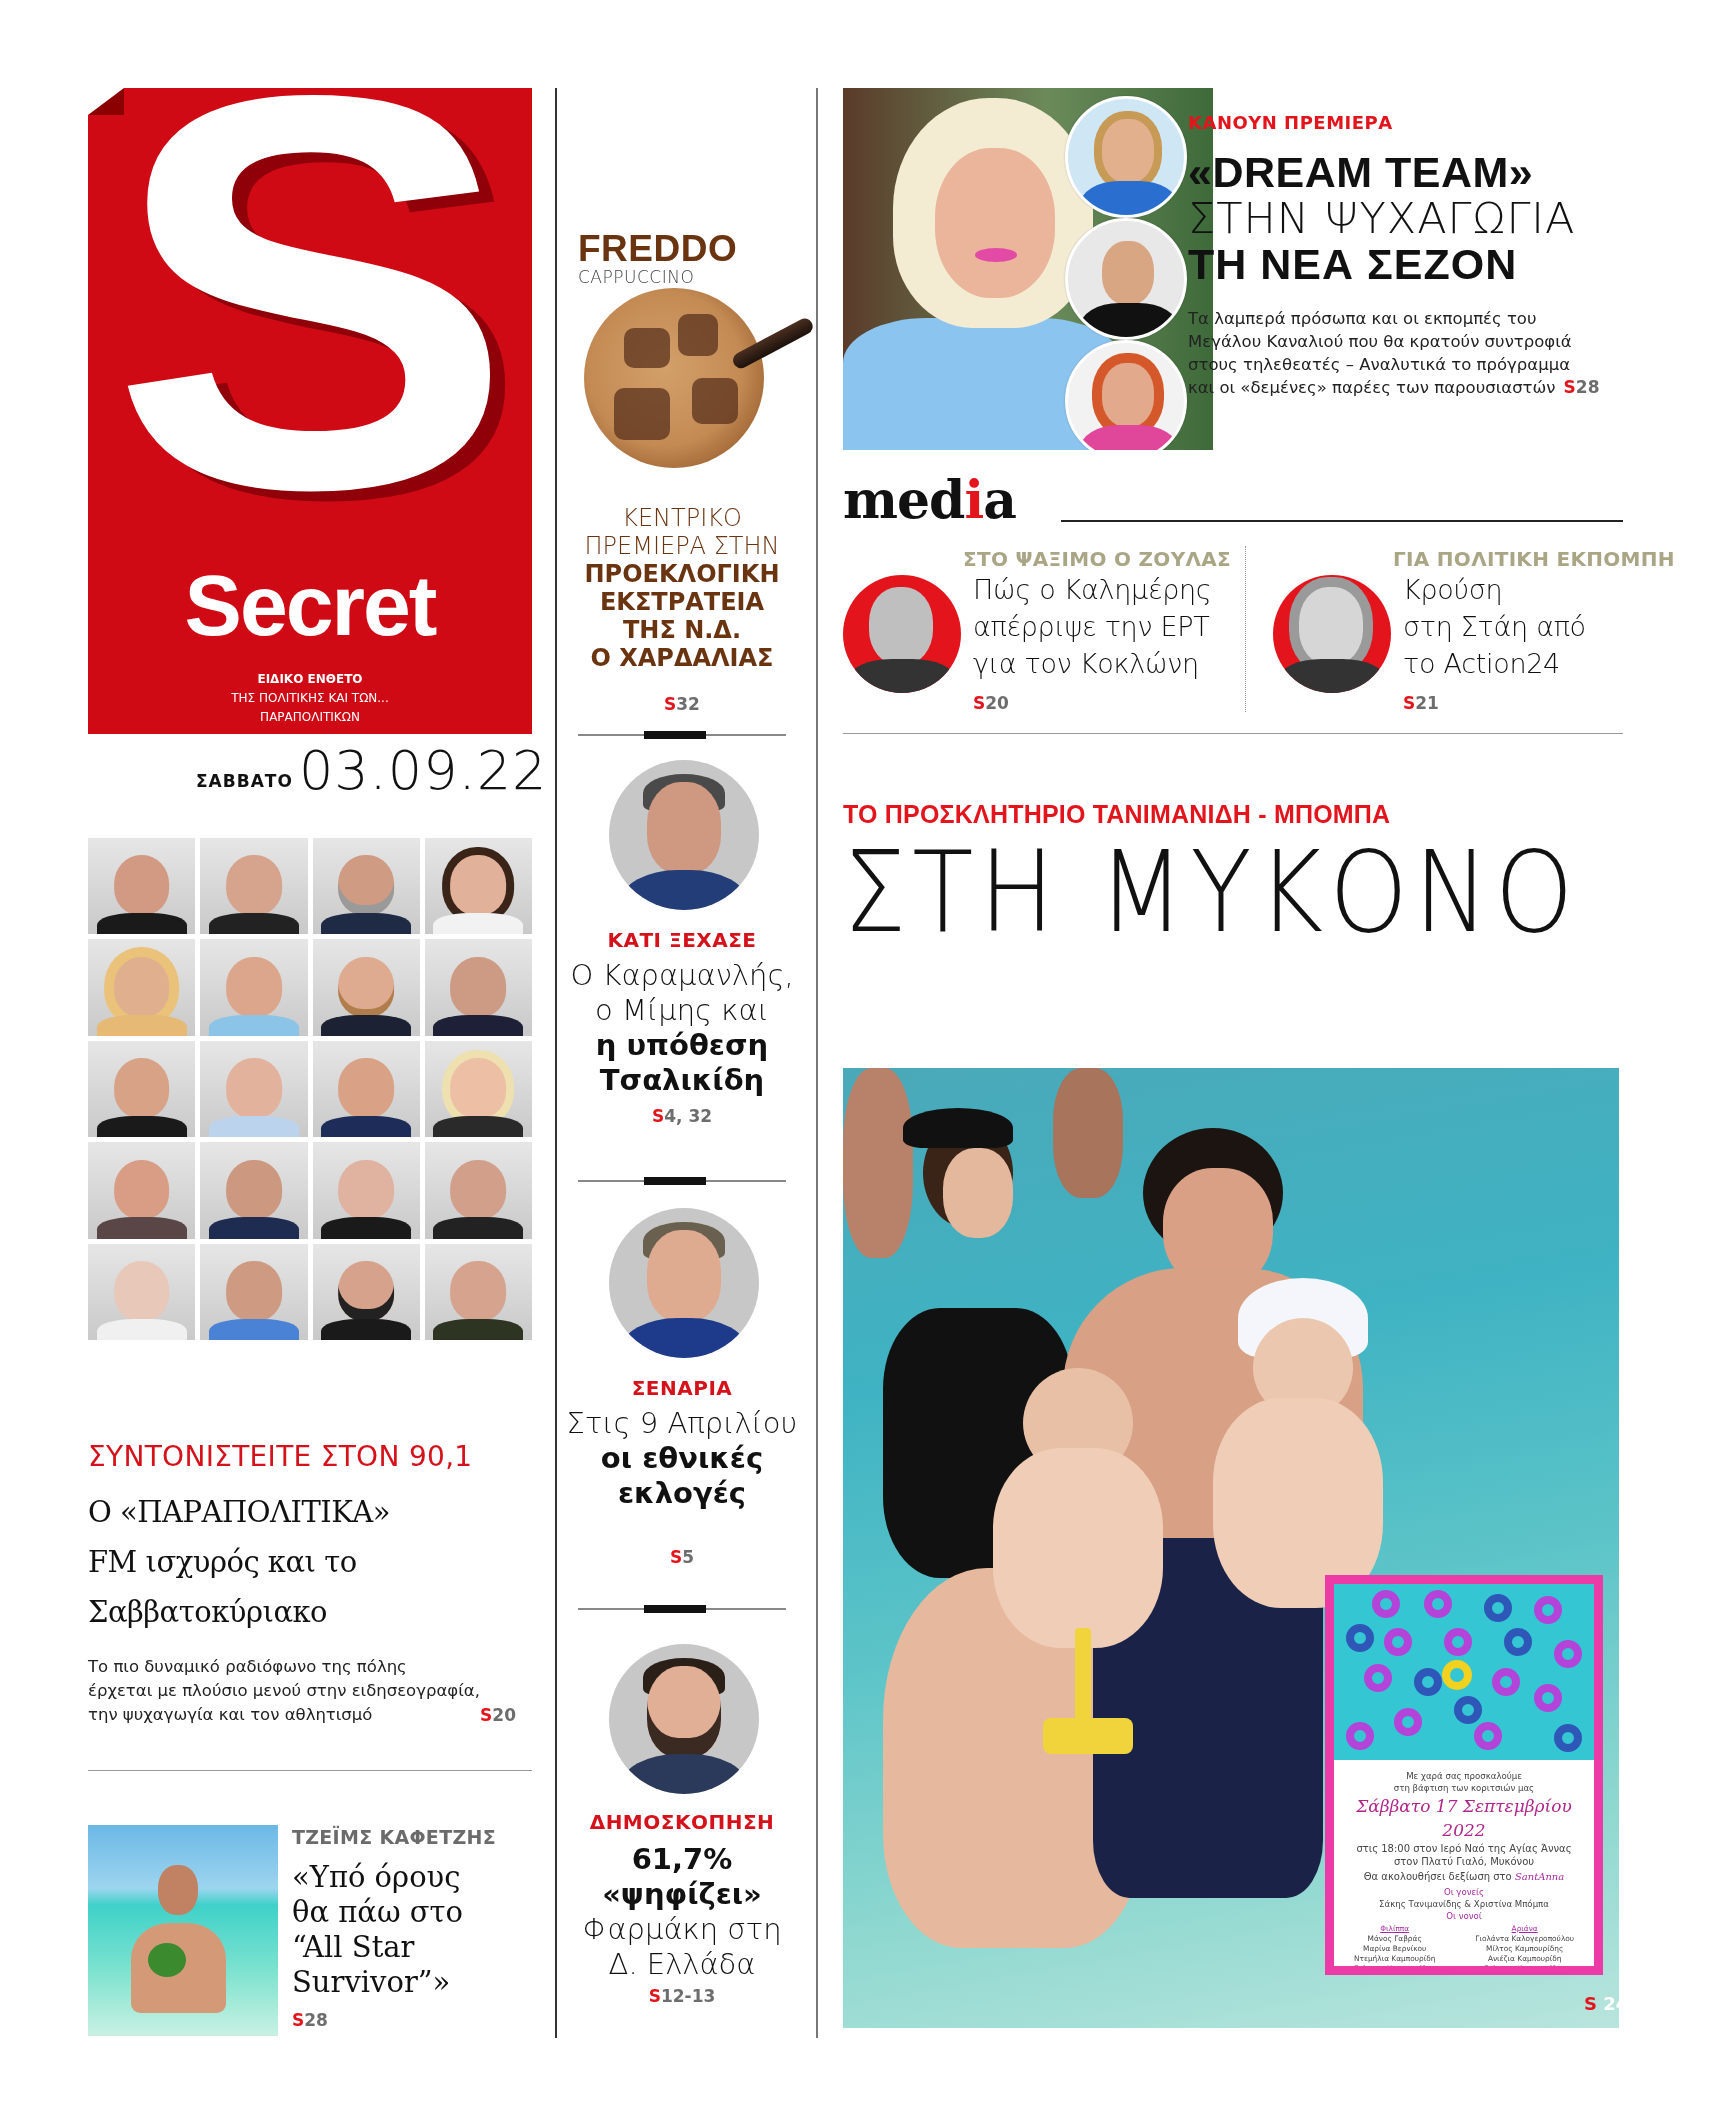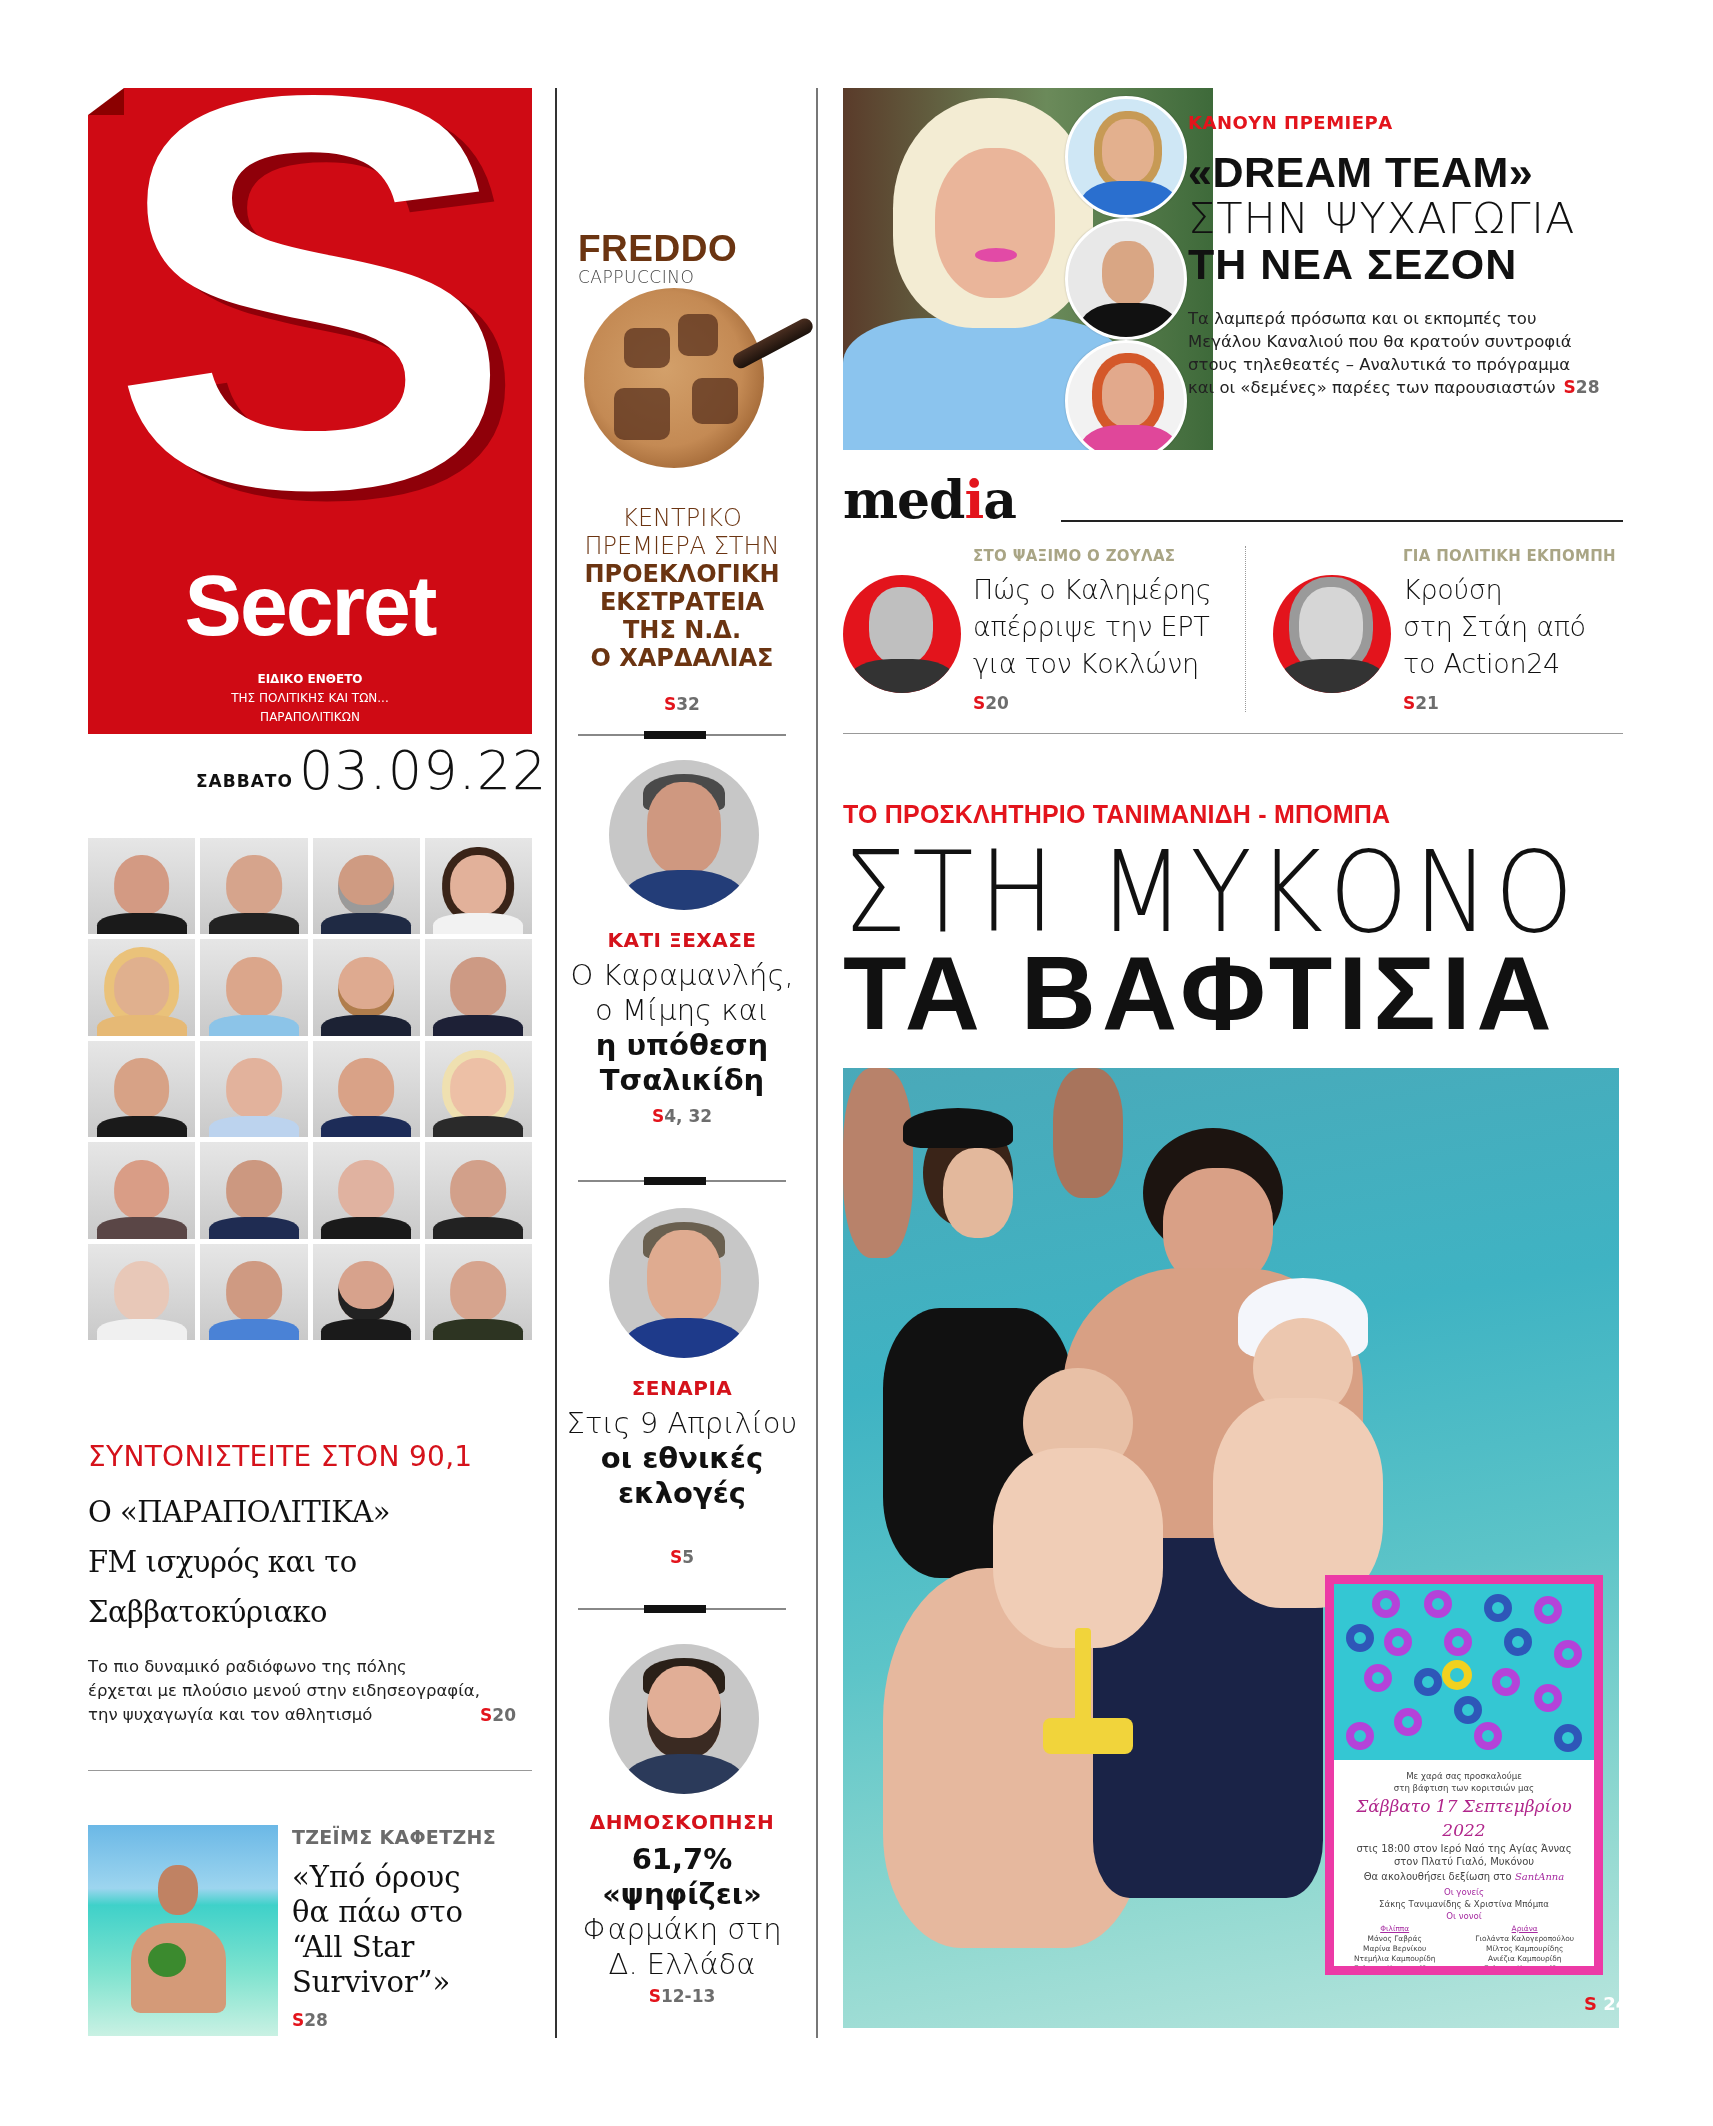--- a/index.html
+++ b/index.html
@@ -79,21 +79,21 @@
 #dream .h1{font-family:"Liberation Sans",sans-serif;font-weight:bold;font-size:43px;line-height:46px;margin-top:16px;letter-spacing:.5px}
 #dream .h2{font-weight:200;font-size:43px;line-height:46px;letter-spacing:1px}
 #dream .h3{font-family:"Liberation Sans",sans-serif;font-weight:bold;font-size:43px;line-height:46px;letter-spacing:1px}
 #dream .body{font-size:16.5px;line-height:23px;margin-top:20px;color:#222}
 #dream .body .pageref{margin-left:8px}
 #media-logo{left:843px;top:472px;width:780px;height:56px}
 #media-logo .word{position:absolute;left:0;top:0;font-family:"DejaVu Serif",serif;font-weight:bold;font-size:52px;letter-spacing:-1px;line-height:56px}
 #media-logo .word .i{color:#e3141c}
 #media-logo .line{position:absolute;left:218px;right:0;bottom:6px;height:2px;background:#222}
 .mstory{position:absolute;top:543px;width:380px;height:170px}
-.mstory .kicker{position:absolute;left:130px;top:4px;font-weight:bold;font-size:15px;color:#a9a585;letter-spacing:.3px;white-space:nowrap}
+.mstory .kicker{position:absolute;left:120px;top:4px;font-weight:bold;font-size:20px;color:#a9a585;letter-spacing:.3px;white-space:nowrap}
 .mstory .av{position:absolute;left:0;top:32px;width:118px;height:118px;border-radius:50%;background:#e3141c;overflow:hidden}
 .mstory .av .h{position:absolute;left:26px;top:12px;width:64px;height:78px;border-radius:45%}
 .mstory .av .b{position:absolute;left:6px;top:84px;width:106px;height:50px;border-radius:40% 40% 0 0;background:#333}
 .mstory .title{position:absolute;left:130px;top:28px;font-size:27px;line-height:37px;font-weight:200;letter-spacing:-.3px;white-space:nowrap}
 .mstory .pageref{position:absolute;left:130px;top:150px}
 #mdiv{left:1245px;top:546px;width:0;height:166px;border-left:1px dotted #999}
 #hrRight{left:843px;top:733px;width:780px;height:1px;background:#999}
 #baptism{left:843px;top:800px;width:790px}
 #baptism .kicker{font-family:"Liberation Sans",sans-serif;font-weight:bold;font-size:25px;color:#e3141c;letter-spacing:.2px}
 #baptism .h1{font-weight:200;font-size:100px;line-height:100px;letter-spacing:6px;margin-top:8px;transform:scaleY(1.12);transform-origin:top left}
@@ -382,21 +382,20 @@
     <div>στη Στάη από</div>
     <div>το Action24</div>
   </div>
   <span class="pageref"><span class="s">S</span><span>21</span></span>
 </div>
 <div id="hrRight" class="abs"></div>
 
 <div id="baptism" class="abs">
   <div class="kicker">ΤΟ ΠΡΟΣΚΛΗΤΗΡΙΟ ΤΑΝΙΜΑΝΙΔΗ - ΜΠΟΜΠΑ</div>
   <div class="h1">ΣΤΗ ΜΥΚΟΝΟ</div>
-  <div class="h2">ΤΑ ΒΑΦΤΙΣΙΑ</div>
 </div>
 
 <div id="beach" class="abs">
 
   <div class="fig" style="left:0;top:0;width:70px;height:190px;background:#b8826a"></div>
   <div class="fig" style="left:210px;top:0;width:70px;height:130px;background:#a8745c"></div>
 
   <div class="fig" style="left:80px;top:50px;width:90px;height:110px;border-radius:50%;background:#3a2418"></div>
   <div class="fig" style="left:60px;top:40px;width:110px;height:40px;border-radius:50% 50% 20% 20%;background:#111"></div>
   <div class="fig" style="left:100px;top:80px;width:70px;height:90px;border-radius:45%;background:#e3b89c"></div>

